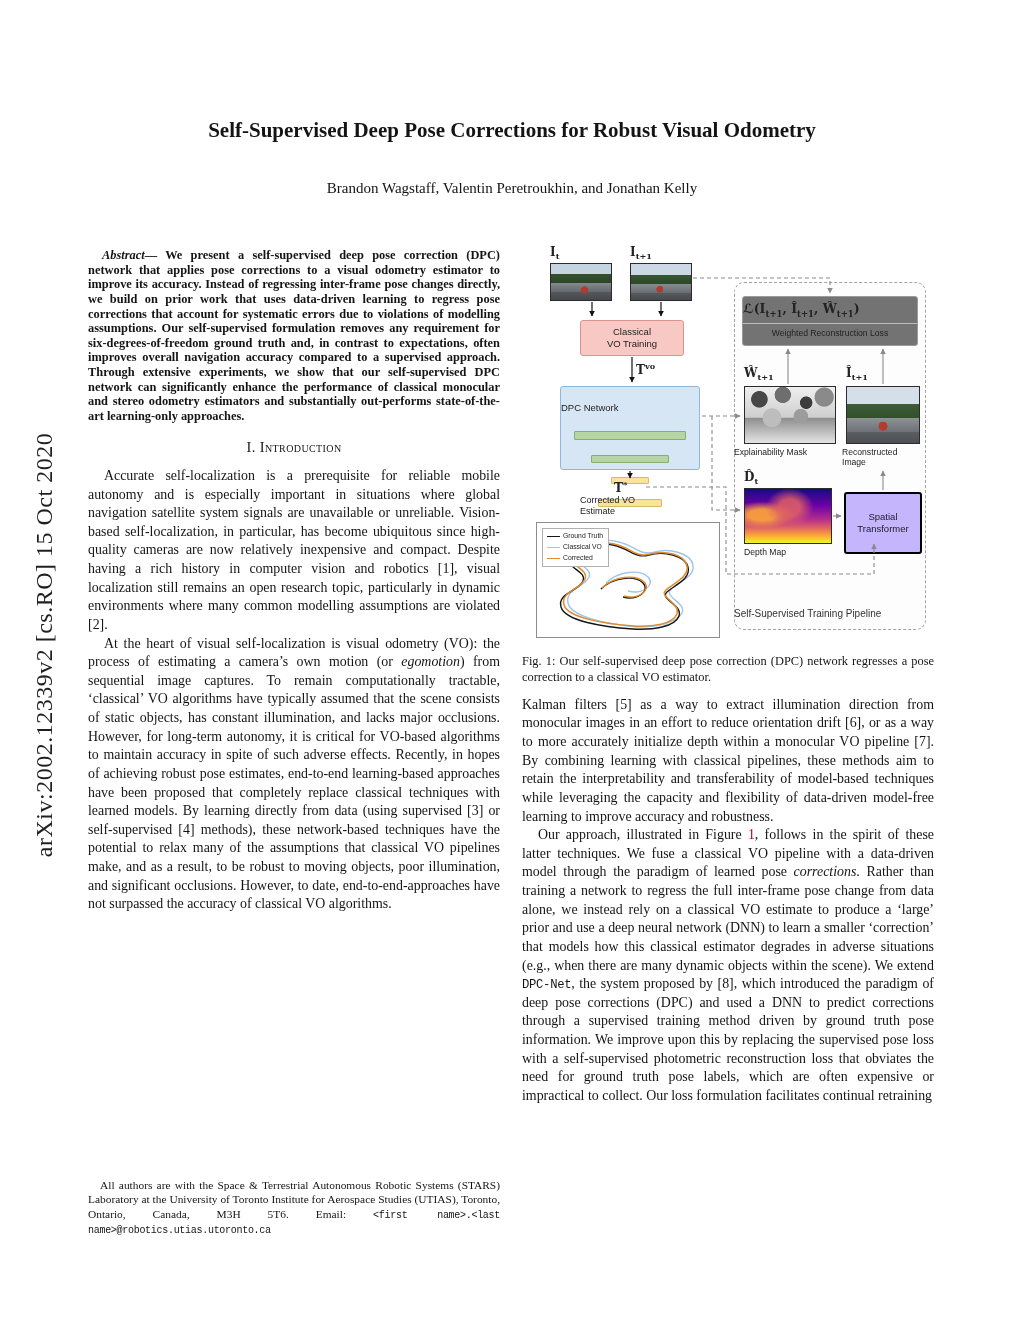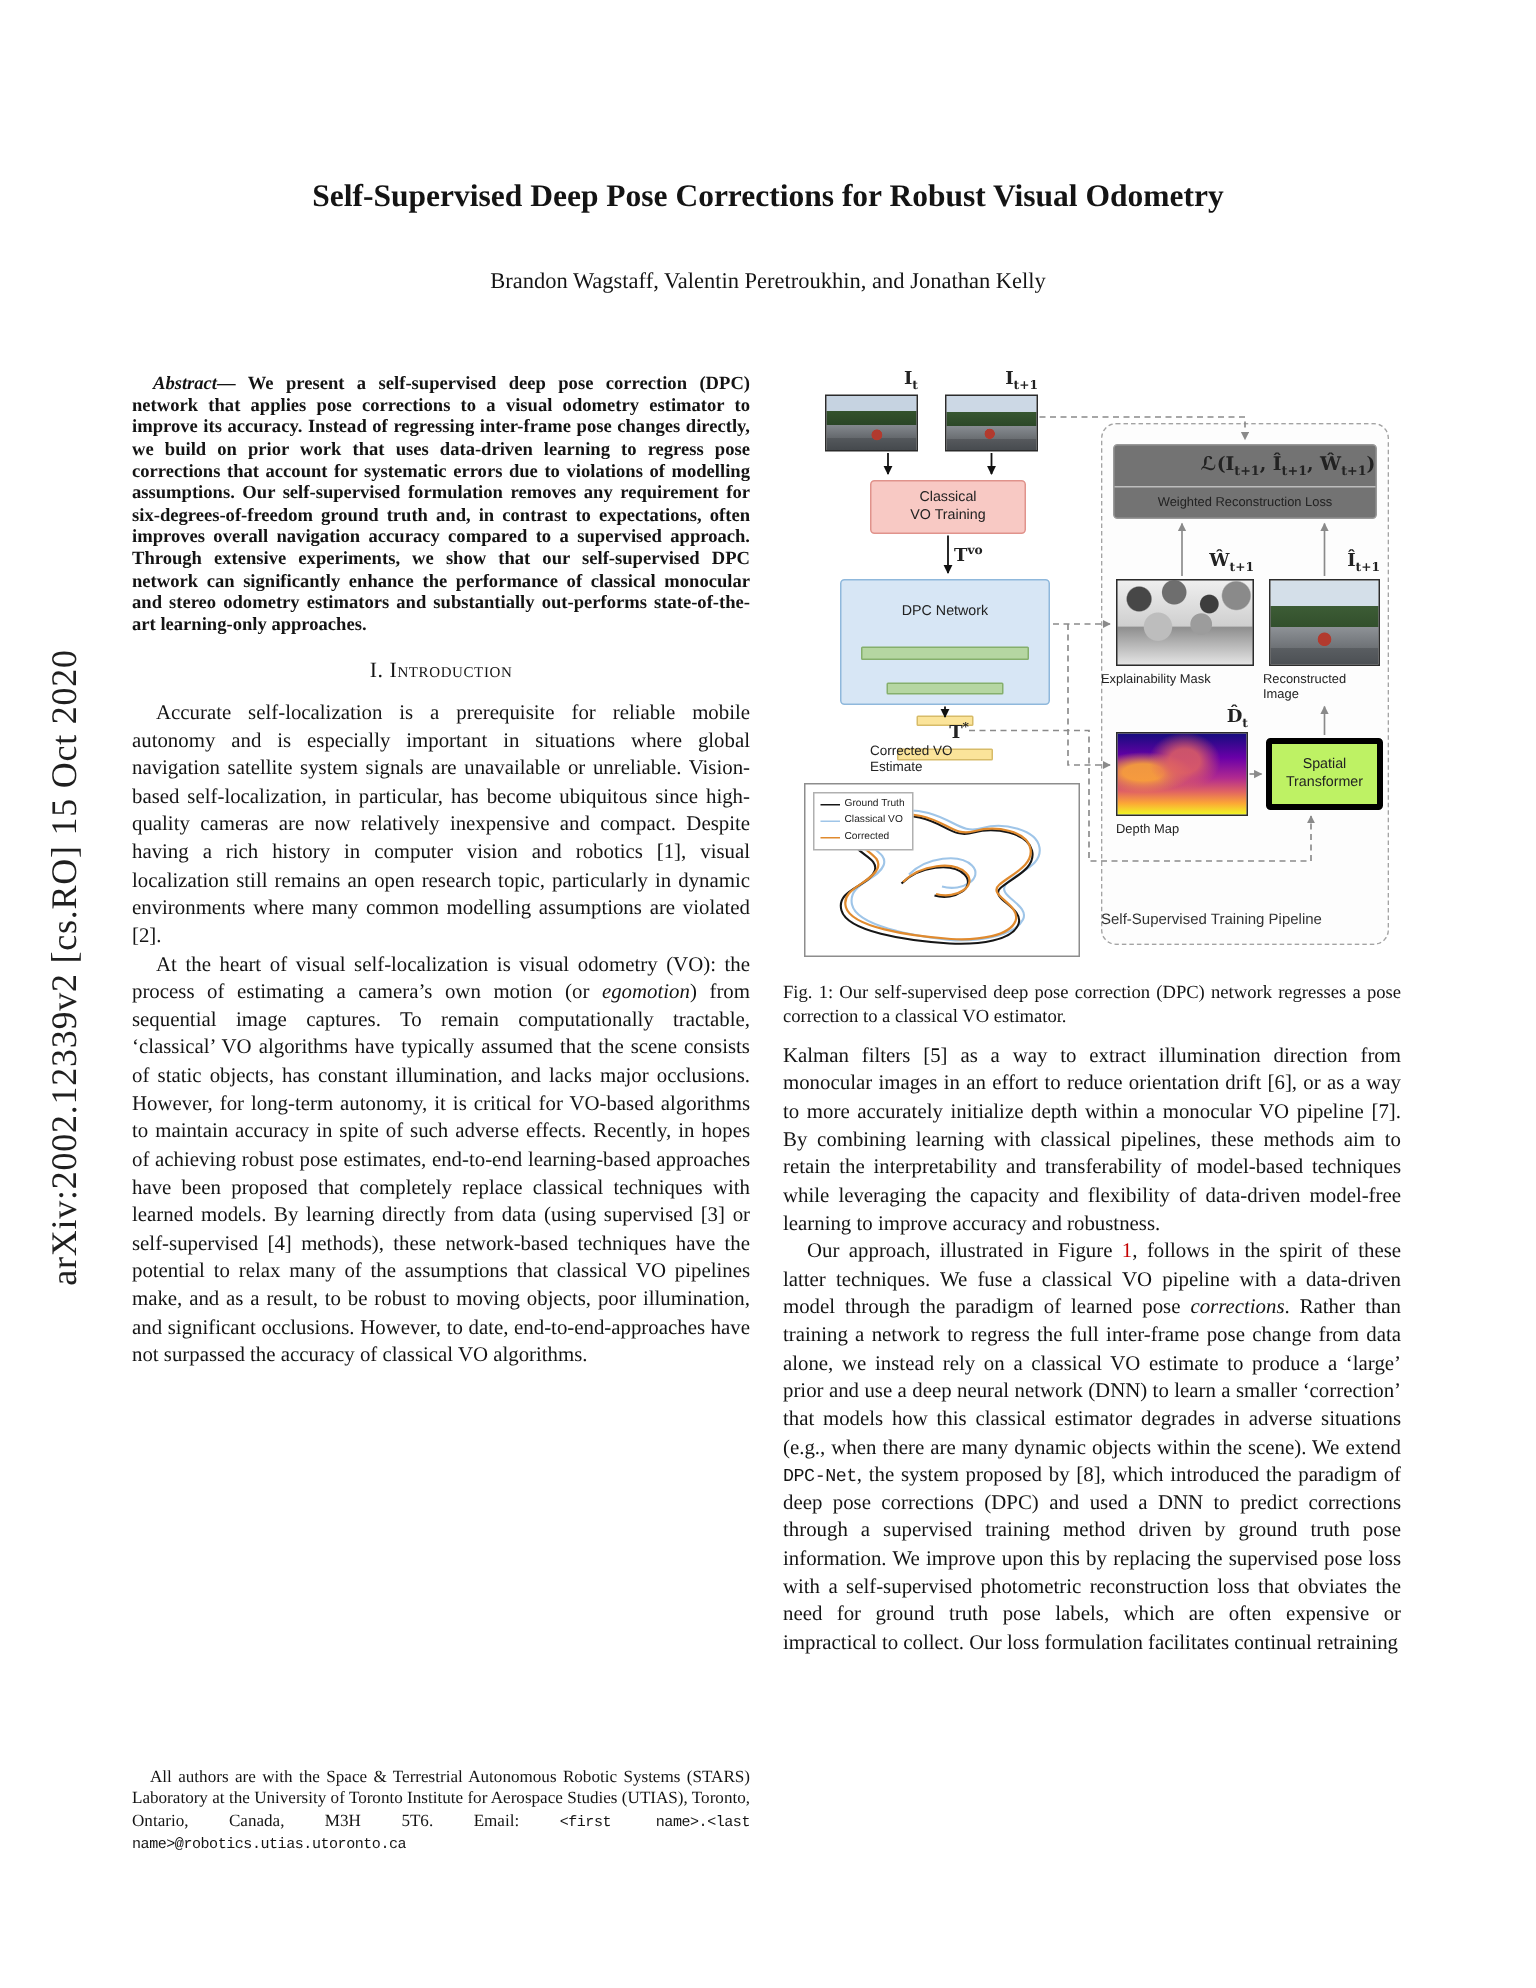--- a/index.html
+++ b/index.html
@@ -23,41 +23,41 @@
   .tt { font-family:"Liberation Mono", monospace; font-size:.88em; letter-spacing:-.3px; }
   .figref { color:#c40000; }
 
   .footnote { position:absolute; left:88px; top:1178px; width:412px; font-size:11.4px; line-height:1.25; text-align:justify; text-indent:12px; }
 
   
   .figure { position:relative; width:408px; height:398px; font-family:"Liberation Sans", sans-serif; color:#222; }
   .fig-caption { margin:8px 0 10px; font-size:12.4px; line-height:1.28; text-align:justify; font-family:"Liberation Serif", serif; color:#141414; }
 
   .fig-abs { position:absolute; }
-  .math { font-family:"DejaVu Serif","DejaVu Sans",serif; font-weight:bold; font-size:12px; text-align:right; line-height:1.1; }
+  .math { font-family:"DejaVu Serif","DejaVu Sans",serif; font-weight:bold; font-size:12px; text-align:left; line-height:1.1; }
   .math sub, .math sup { font-size:68%; }
   .fig-text { font-size:8.6px; text-align:left; line-height:1.22; white-space:pre-line; color:#222; }
 
   .thumb { position:absolute; width:62px; height:38px; border:1px solid #2b2b2b; }
   .thumb1 { left:28px; top:15px;
     background-image:
       radial-gradient(circle at 56% 72%, #b23a2e 0 8%, transparent 9%),
       linear-gradient(to bottom, #c6d3e1 0%, #c6d3e1 28%, #33522c 28%, #2a4526 54%, #83888d 54%, #64686c 78%, #54585c 78%, #45494d 100%); }
   .thumb2 { left:108px; top:15px;
     background-image:
       radial-gradient(circle at 48% 70%, #b23a2e 0 8%, transparent 9%),
       linear-gradient(to bottom, #ccd8e5 0%, #ccd8e5 30%, #375731 30%, #2c4828 55%, #888d92 55%, #696d71 80%, #56595d 80%, #474b4f 100%); }
   .lbl-it  { left:28px;  top:-2px; width:62px; }
   .lbl-it1 { left:108px; top:-2px; width:62px; }
 
   .box { position:absolute; border-radius:3px; display:flex; align-items:center; justify-content:center;
          text-align:center; white-space:pre-line; line-height:1.25; font-size:9.5px; }
   .box-classical { left:58px; top:72px; width:104px; height:36px; background:#f8c9c4; border:1px solid #e0938c; }
   .box-dpc { left:38px; top:138px; width:140px; height:84px; background:#d7e6f5; border:1px solid #8fb8dc;
-             display:block; text-align:center; padding-top:3px; }
+             display:block; text-align:left; padding-top:3px; }
   .dpc-title { font-size:9.5px; margin-bottom:2px; }
   .dpc-bar { margin:3px auto 0; border-radius:1px; }
   .bar-g1 { width:112px; height:9px; background:#b5d6a2; border:1px solid #85af6c; }
   .bar-g2 { width:78px;  height:8px; background:#b5d6a2; border:1px solid #85af6c; }
   .bar-y1 { width:38px;  height:7px; background:#fbe49a; border:1px solid #d7bb68; }
   .bar-y2 { width:64px;  height:8px; background:#fbe49a; border:1px solid #d7bb68; }
   .bar-y3 { width:100px; height:9px; background:#fbe49a; border:1px solid #d7bb68; }
 
   .lbl-tvo   { left:114px; top:114px; width:30px; text-align:left; }
   .lbl-tstar { left:92px;  top:232px; width:32px; }
@@ -99,21 +99,21 @@
       radial-gradient(ellipse at 20% 48%, rgba(252,166,54,.9) 0 14%, transparent 34%),
       linear-gradient(to bottom, #150c7e 0%, #6a00a8 30%, #b12a90 55%, #e16462 72%, #fca636 86%, #f0f724 100%); }
 
   .lbl-what { left:222px; top:119px; width:92px; }
   .lbl-ihat { left:324px; top:119px; width:74px; }
   .lbl-dhat { left:222px; top:223px; width:88px; }
   .cap-mask  { left:212px; top:199px; width:112px; }
   .cap-recon { left:320px; top:199px; width:82px; }
   .cap-depth { left:222px; top:299px; width:88px; }
 
-  .box-st { left:322px; top:244px; width:78px; height:48px; background:#bef264; border:4px solid #000000; }
+  .box-st { left:322px; top:244px; width:78px; height:62px; background:#c4b5fd; border:2px solid #000000; }
   .lbl-pipeline { left:212px; top:360px; width:192px; font-size:10px; color:#333; }
 
   .arrows { position:absolute; left:0; top:0; width:408px; height:398px; pointer-events:none; z-index:4; }
 </style>
 </head>
 <body>
 
 <div class="arxiv-stamp">arXiv:2002.12339v2  [cs.RO]  15 Oct 2020</div>
 <h1 class="title">Self-Supervised Deep Pose Corrections for Robust Visual Odometry</h1>
 <div class="authors">Brandon Wagstaff, Valentin Peretroukhin, and Jonathan Kelly</div>

